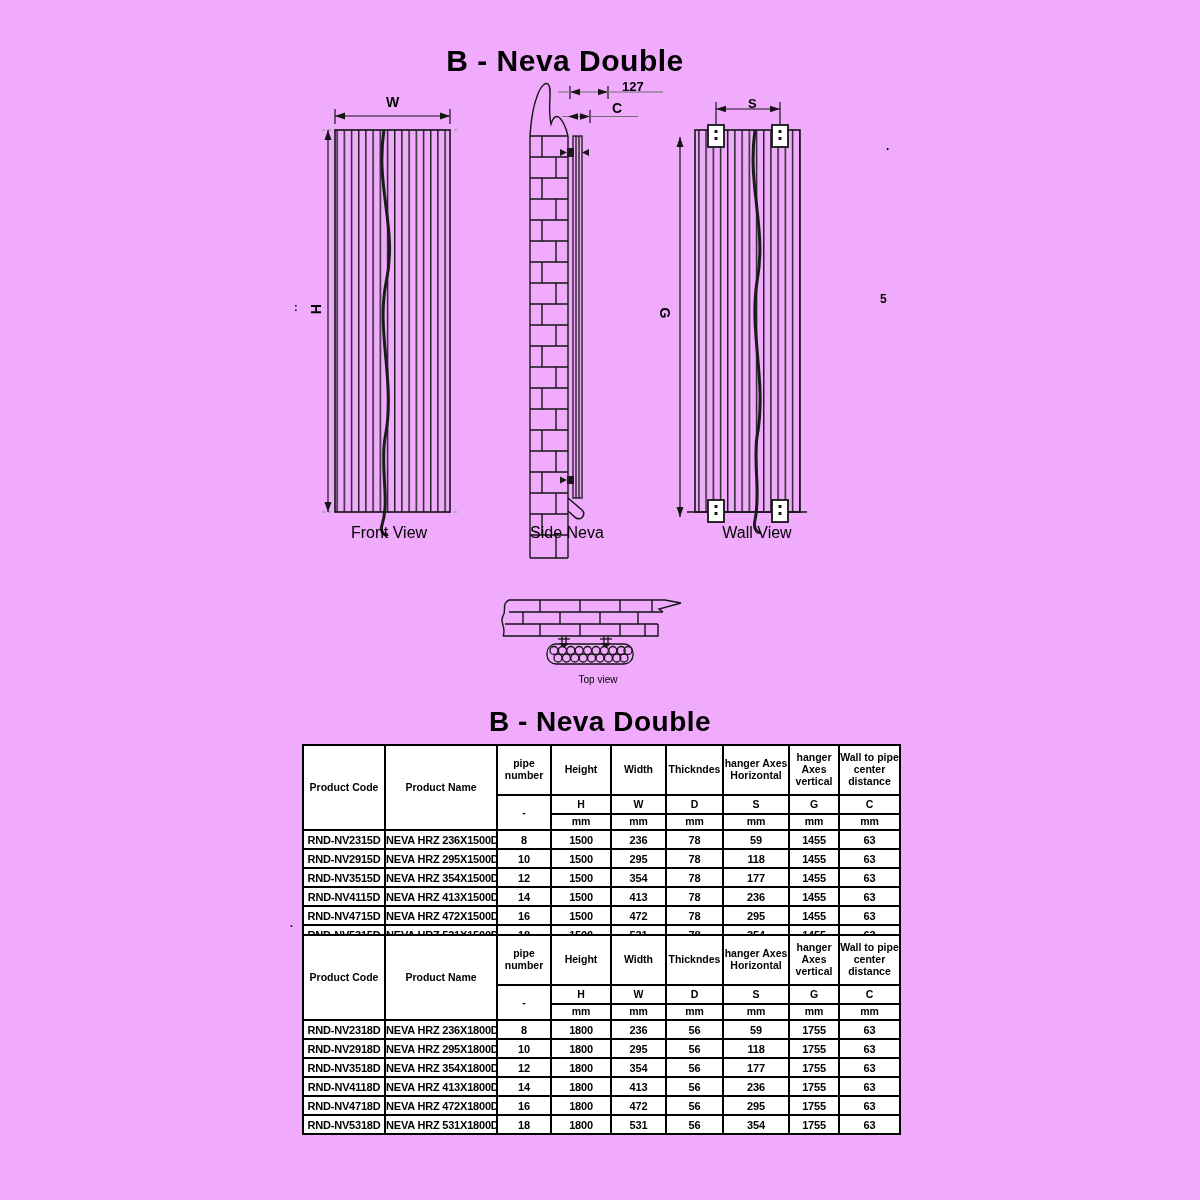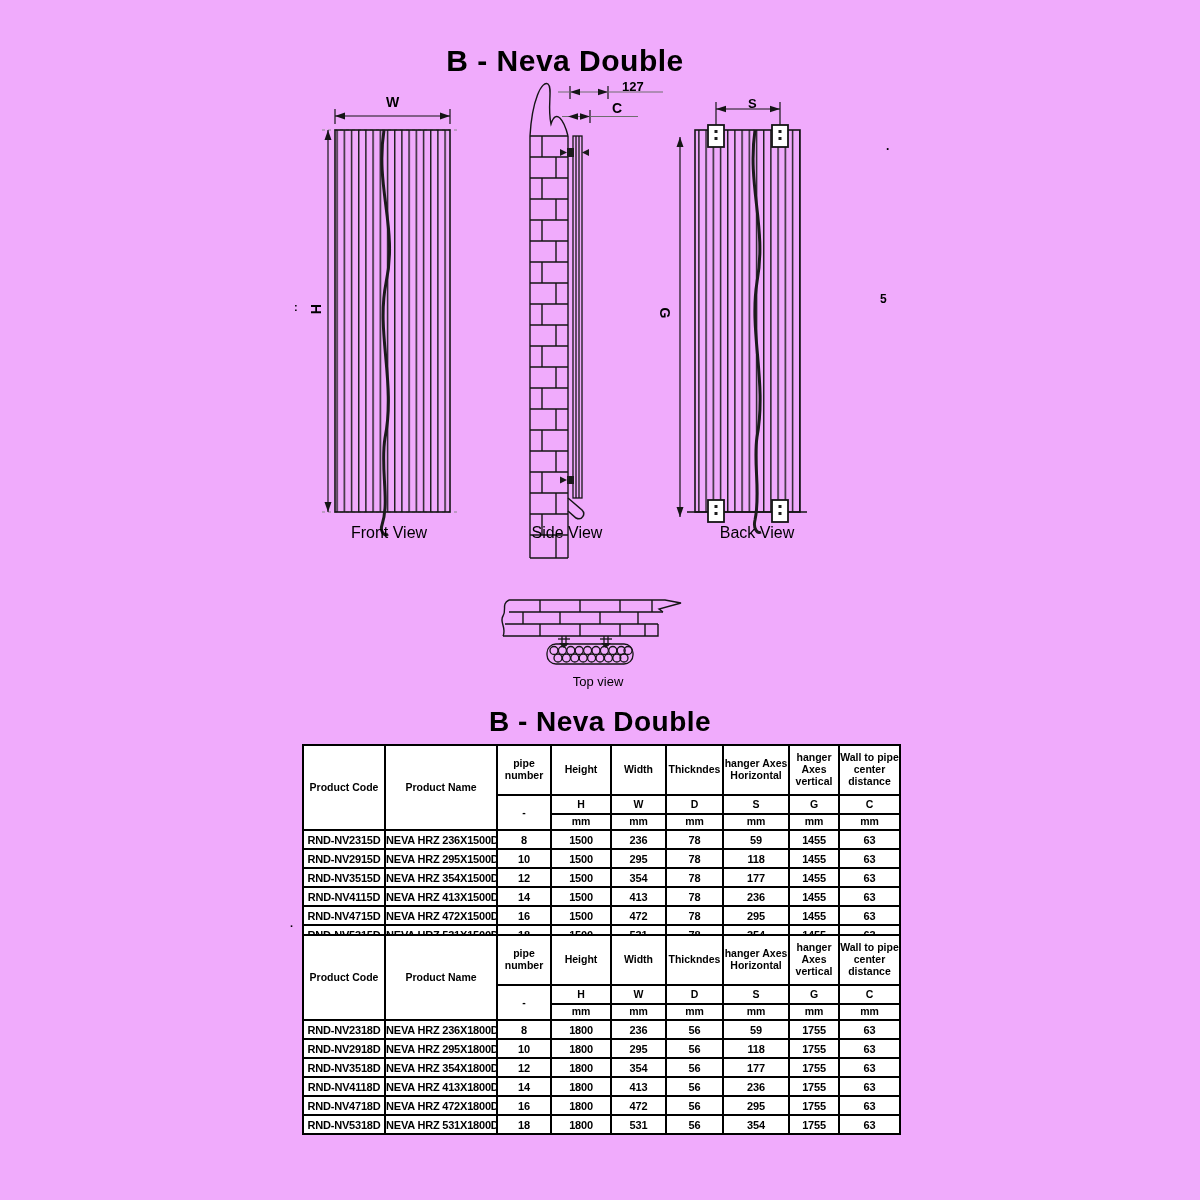--- a/index.html
+++ b/index.html
@@ -139,21 +139,21 @@
     <polygon points="52,14 62,10.8 62,17.2" fill="#151515"></polygon>
     <polygon points="90,14 80,10.8 80,17.2" fill="#151515"></polygon>
 
     <line x1="72" y1="32" x2="72" y2="45" stroke="#151515" stroke-width="1.2"></line>
     <line x1="44" y1="38.5" x2="120" y2="38.5" stroke="#6e6e6e" stroke-width="1.1"></line>
     <polygon points="50,38.5 60,35.3 60,41.7" fill="#151515"></polygon>
     <polygon points="72,38.5 62,35.3 62,41.7" fill="#151515"></polygon>
   </svg>
   <span class="lbl" style="left:622px;top:79px;font-size:13px;">127</span>
   <span class="lbl" style="left:612px;top:100px;font-size:14px;">C</span>
-  <div class="caption" style="left:512px;top:524px;">Side View</div>
+  <div class="caption" style="left:512px;top:524px;">Side Neva</div>
 
   <svg class="abs" style="left:655px;top:92px;" width="245" height="460" viewBox="0 0 245 460">
 
     <rect x="40" y="38" width="105" height="382" fill="url(#vstripes)" stroke="#151515" stroke-width="1.6"></rect>
     <line x1="32" y1="420" x2="152" y2="420" stroke="#151515" stroke-width="1.6"></line>
 
     <path d="M100,38 C92,95 112,135 102,190 C94,240 112,290 102,345 C98,372 106,400 100,428 C98,436 102,442 106,440" fill="none" stroke="#1b1b1b" stroke-width="3"></path>
 
     <g stroke="#151515" stroke-width="1.8" fill="#fff">
       <rect x="53" y="33" width="16" height="22"></rect>
@@ -178,21 +178,21 @@
     <line x1="61" y1="17" x2="125" y2="17" stroke="#151515" stroke-width="1.2"></line>
     <polygon points="61,17 71,13.8 71,20.2" fill="#151515"></polygon>
     <polygon points="125,17 115,13.8 115,20.2" fill="#151515"></polygon>
 
     <line x1="25" y1="45" x2="25" y2="425" stroke="#151515" stroke-width="1.2"></line>
     <polygon points="25,45 21.5,55 28.5,55" fill="#151515"></polygon>
     <polygon points="25,425 21.5,415 28.5,415" fill="#151515"></polygon>
   </svg>
   <span class="lbl" style="left:748px;top:96px;font-size:13px;">S</span>
   <span class="lbl rot90" style="left:660px;top:305px;font-size:14px;">G</span>
-  <div class="caption" style="left:702px;top:524px;">Back View</div>
+  <div class="caption" style="left:702px;top:524px;">Wall View</div>
 
   <span class="stray" style="left:886px;top:139px;font-size:12px;">.</span>
   <span class="stray" style="left:880px;top:292px;font-size:12px;">5</span>
 
   <svg class="abs" style="left:495px;top:592px;" width="195" height="80" viewBox="0 0 195 80">
     <g stroke="#151515" stroke-width="1.4" fill="none">
 
       <path d="M14,8 C6,12 12,18 8,24 C4,30 12,36 8,44"></path>
       <path d="M14,8 L170,8 L186,11 L164,17 L168,20"></path>
       <line x1="14" y1="20" x2="168" y2="20"></line>
@@ -240,21 +240,21 @@
         <circle cx="71.4" cy="66" r="4"></circle>
       <circle cx="79.8" cy="66" r="4"></circle>
         <circle cx="88.2" cy="66" r="4"></circle>
       <circle cx="96.6" cy="66" r="4"></circle>
         <circle cx="105" cy="66" r="4"></circle>
       <circle cx="113.4" cy="66" r="4"></circle>
         <circle cx="121.8" cy="66" r="4"></circle>
       <circle cx="129" cy="66" r="4"></circle>
     </g>
   </svg>
-  <div class="caption" style="left:553px;top:674px;width:90px;font-size:13px;">Top view</div>
+  <div class="caption" style="left:553px;top:674px;width:90px;font-size:10px;">Top view</div>
 
   <table class="spec" id="table-1500">
     <colgroup>
       <col style="width:82px">
         <col style="width:112px">
         <col style="width:54px">
       <col style="width:60px">
         <col style="width:55px">
         <col style="width:57px">
       <col style="width:66px">

